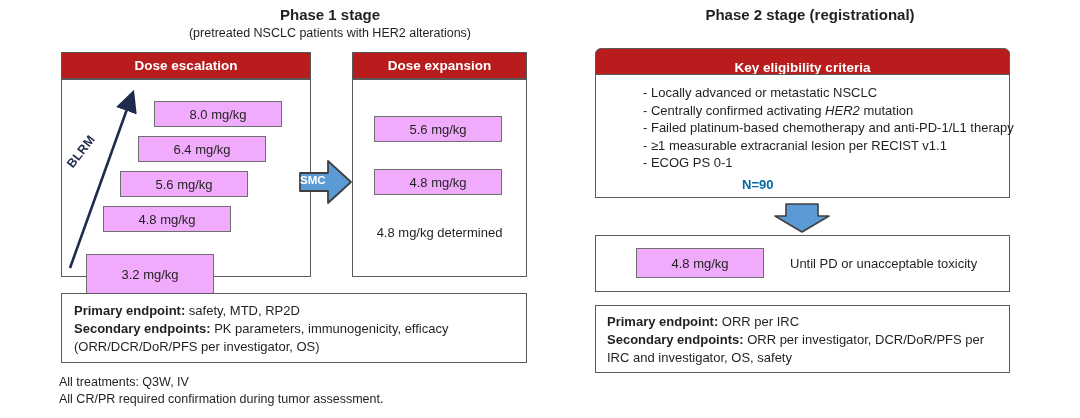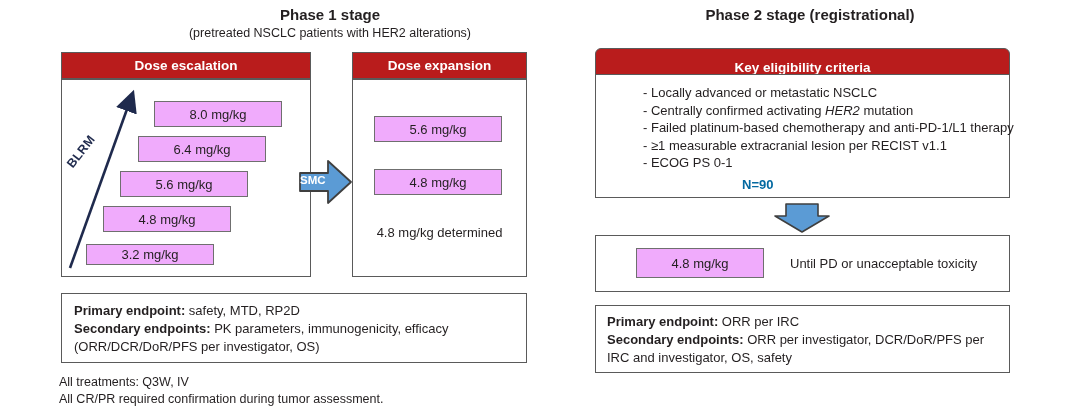--- a/index.html
+++ b/index.html
@@ -154,21 +154,21 @@
     </defs>
     <line x1="10" y1="180" x2="71" y2="10" stroke="#1f2a4d" stroke-width="2.6" marker-end="url(#navyhead)"></line>
   </svg>
   <div class="blrm-label">BLRM</div>
 </div>
 
 <div class="dose-chip" style="left:154px; top:101px; width:128px; height:26px;">8.0 mg/kg</div>
 <div class="dose-chip" style="left:138px; top:136px; width:128px; height:26px;">6.4 mg/kg</div>
 <div class="dose-chip" style="left:120px; top:171px; width:128px; height:26px;">5.6 mg/kg</div>
 <div class="dose-chip" style="left:103px; top:206px; width:128px; height:26px;">4.8 mg/kg</div>
-<div class="dose-chip" style="left:86px; top:244px; width:128px; height:21px;">3.2 mg/kg</div>
+<div class="dose-chip" style="left:86px; top:254px; width:128px; height:40px;">3.2 mg/kg</div>
 
 <div style="position:absolute; left:298px; top:158px; width:56px; height:48px;">
   <svg width="56" height="48" viewBox="0 0 56 48">
     <path d="M2,15 L30,15 L30,3 L53,24 L30,45 L30,33 L2,33 Z" fill="#5b9bd5" stroke="#3f3f3f" stroke-width="1.8" stroke-linejoin="round"></path>
   </svg>
   <div style="position:absolute; left:2px; top:16px; width:30px; font-size:11.5px; font-weight:bold; color:#ffffff;">SMC</div>
 </div>
 
 <div class="panel-head" style="left:352px; top:52px; width:175px; height:27px;">
   <span>Dose expansion</span>

